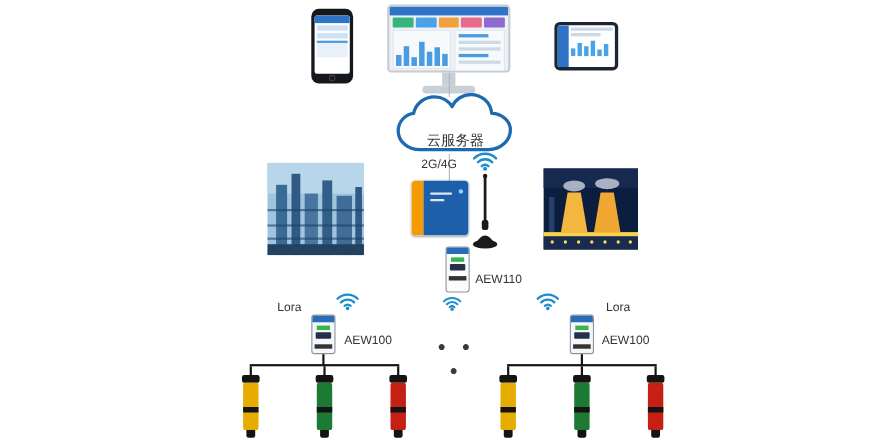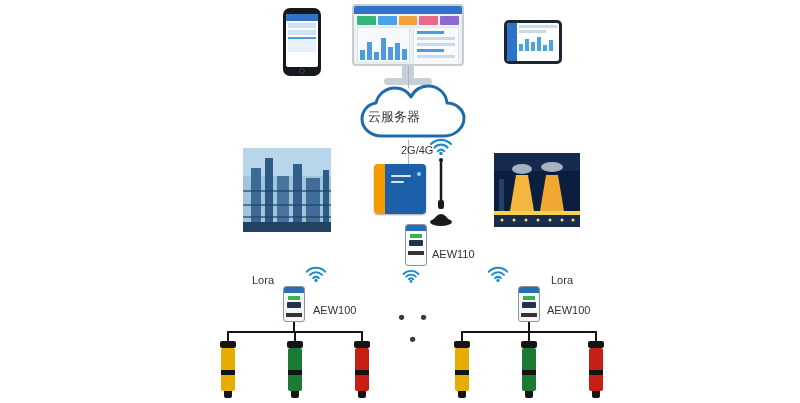--- a/index.html
+++ b/index.html
@@ -39,21 +39,21 @@
   
   .tablet{width:58px;height:44px;background:#1c2633;border-radius:5px;padding:3px;box-sizing:border-box;}
   .t-screen{display:flex;background:#fff;height:100%;border-radius:2px;overflow:hidden;}
   .t-side{width:10px;background:#2f73c9;}
   .t-main{flex:1;padding:2px;}
   .t-main b{display:block;height:3px;background:#cdd9e4;margin-bottom:2px;}
   .t-bars{display:flex;align-items:flex-end;gap:2px;height:16px;margin-top:2px;}
   .t-bars span{display:block;width:4px;background:#4aa3e8;}
 
   
-  .cloud-label{font-size:13px;color:#333;}
+  .cloud-label{font-size:13px;color:#333;text-align:center;margin-top:11px;}
 
   
   .gw{width:52px;height:50px;display:flex;border-radius:4px;overflow:hidden;box-shadow:0 1px 2px rgba(0,0,0,.35);}
   .gw-panel{width:11px;}
   .gw-face{flex:1;position:relative;}
   .gw-line{position:absolute;left:6px;height:2px;background:rgba(255,255,255,.85);border-radius:1px;}
   .w1{top:11px;width:20px;}.w2{top:17px;width:13px;}
   .gw-led{position:absolute;right:5px;top:8px;width:4px;height:4px;background:#8fd6ff;border-radius:50%;}
 
   
@@ -140,21 +140,21 @@
   </div>
 
   <div class="vwire" style="left:408px;top:66px;height:22px;"></div>
   <div class="vwire" style="left:408px;top:140px;height:26px;"></div>
 
   <svg class="abs" style="left:356px;top:84px;" width="116" height="60" viewBox="0 0 116 60">
     <path d="M26 52 C14 52 6 44 6 35 C6 27 12 20 20 19 C22 10 30 4 39 4 C46 4 52 8 55 13 C58 6 65 2 72 2 C82 2 90 9 91 19 C100 19 108 26 108 34 C108 44 99 52 88 52 Z" fill="#ffffff" stroke="#1d6ab0" stroke-width="3" stroke-linejoin="round"></path>
   </svg>
   <div class="abs cloud-label" style="left:368px;top:108px;width:92px;">云服务器</div>
 
-  <div class="abs lbl" style="left:401px;top:144px;">2G/4G</div>
+  <div class="abs lbl" style="left:383px;top:144px;">2G/4G</div>
   <svg class="abs" style="left:429px;top:136px;" width="24" height="20" viewBox="0 0 24 20">
     <path d="M2 8 A14 14 0 0 1 22 8" fill="none" stroke="#1b8ccd" stroke-width="2.2" stroke-linecap="round"></path>
     <path d="M5.5 11.5 A9 9 0 0 1 18.5 11.5" fill="none" stroke="#1b8ccd" stroke-width="2.2" stroke-linecap="round"></path>
     <path d="M9 15 A4.6 4.6 0 0 1 15 15" fill="none" stroke="#1b8ccd" stroke-width="2.2" stroke-linecap="round"></path>
     <circle cx="12" cy="17.5" r="1.8" fill="#1b8ccd"></circle>
   </svg>
 
   <div class="gw abs" style="left:374px;top:164px;">
     <div class="gw-panel" style="background: rgb(245, 155, 0);"></div>
     <div class="gw-face" style="background: rgb(29, 95, 168);">

